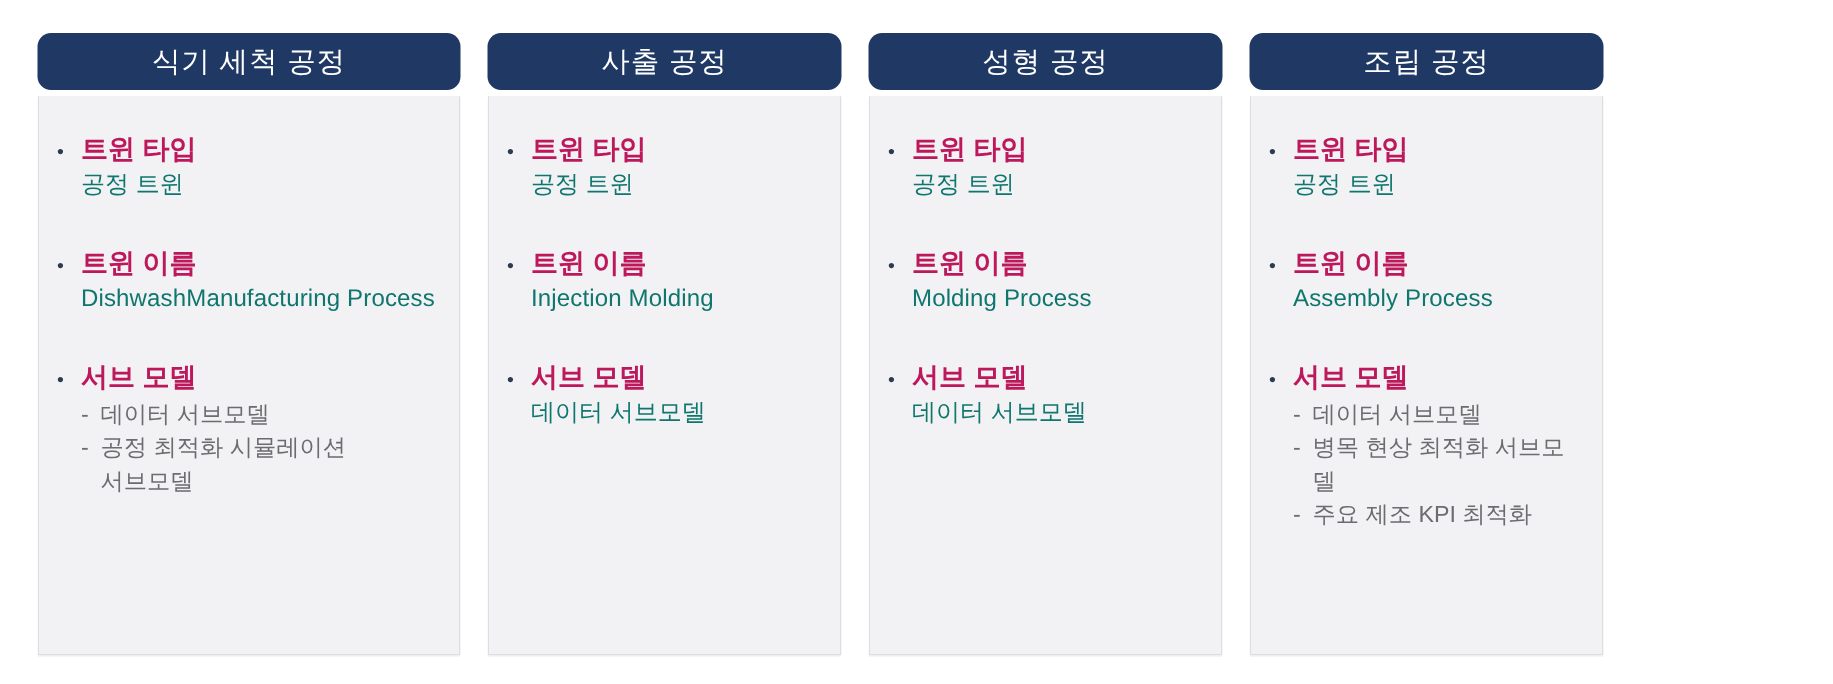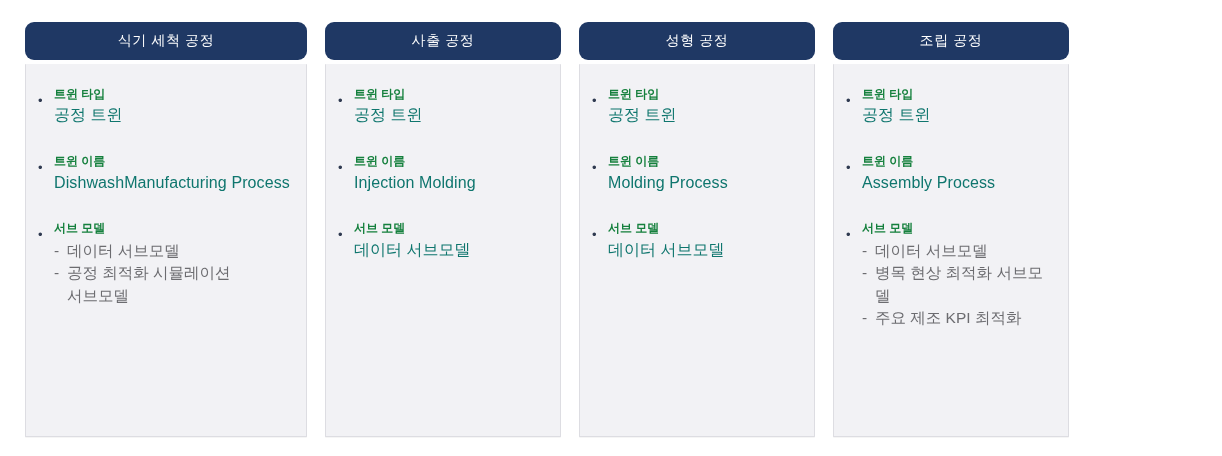--- a/index.html
+++ b/index.html
@@ -38,21 +38,21 @@
   .card.w-std  { width: 236px; }
 
   .card-header {
     height: 38px;
     border-radius: 9px;
     background: #1F3864;
     color: #FFFFFF;
     display: flex;
     align-items: center;
     justify-content: center;
-    font-size: 14px;
+    font-size: 19px;
     letter-spacing: 0.6px;
     font-weight: 400;
     box-sizing: border-box;
     padding: 8px 8px;
     text-align: center;
   }
 
   .card-body {
     margin-top: 4px;
     background: #F2F2F5;
@@ -82,22 +82,22 @@
     line-height: 1;
     text-align: left;
   }
 
   .bullet-content {
     flex: 1 1 auto;
     min-width: 0;
   }
 
   .field-label {
-    color: #15803d;
-    font-size: 12px;
+    color: #be185d;
+    font-size: 18px;
     line-height: 1.45;
     font-weight: 600;
     white-space: nowrap;
   }
 
   .field-value {
     color: #0f766e;
     font-size: 16px;
     line-height: 1.42;
     font-weight: 400;

